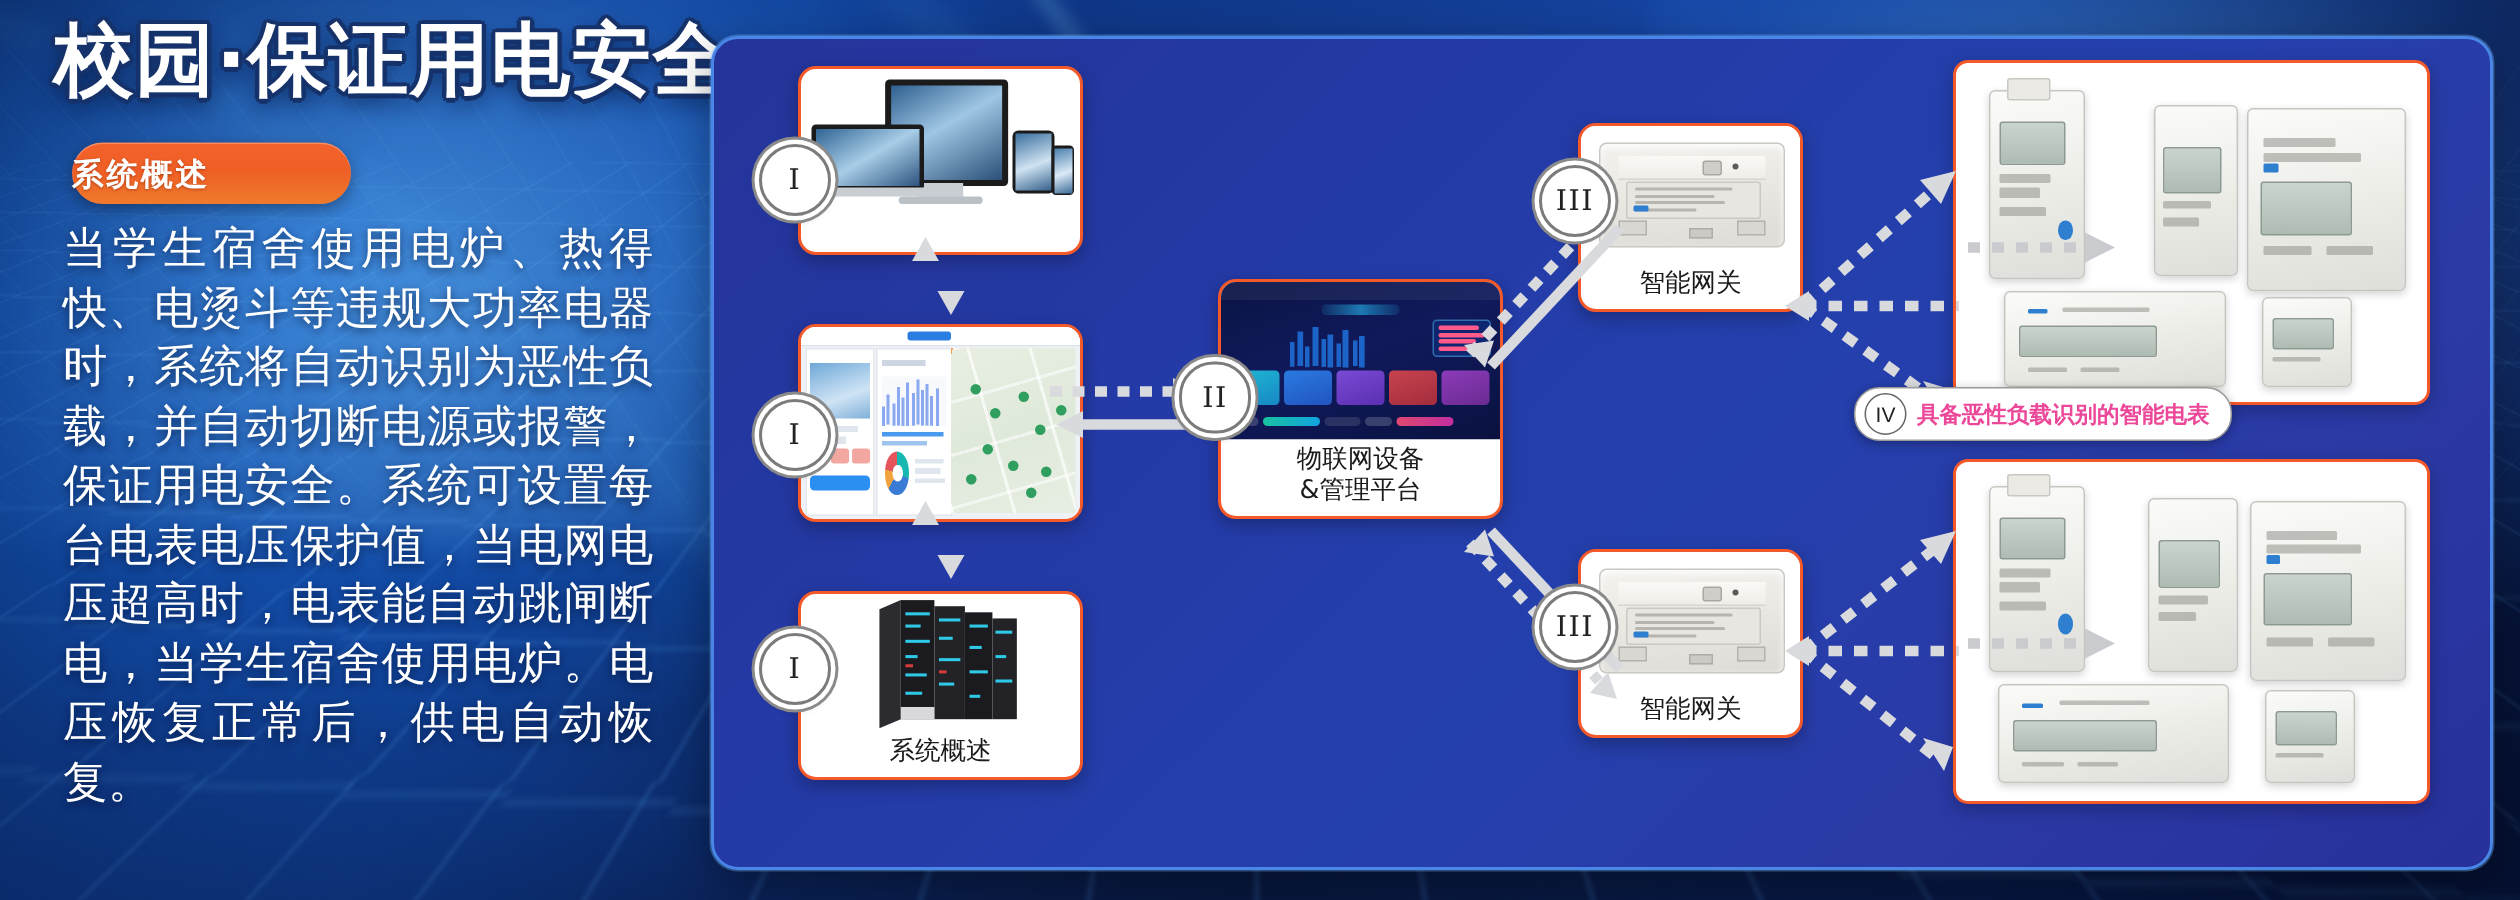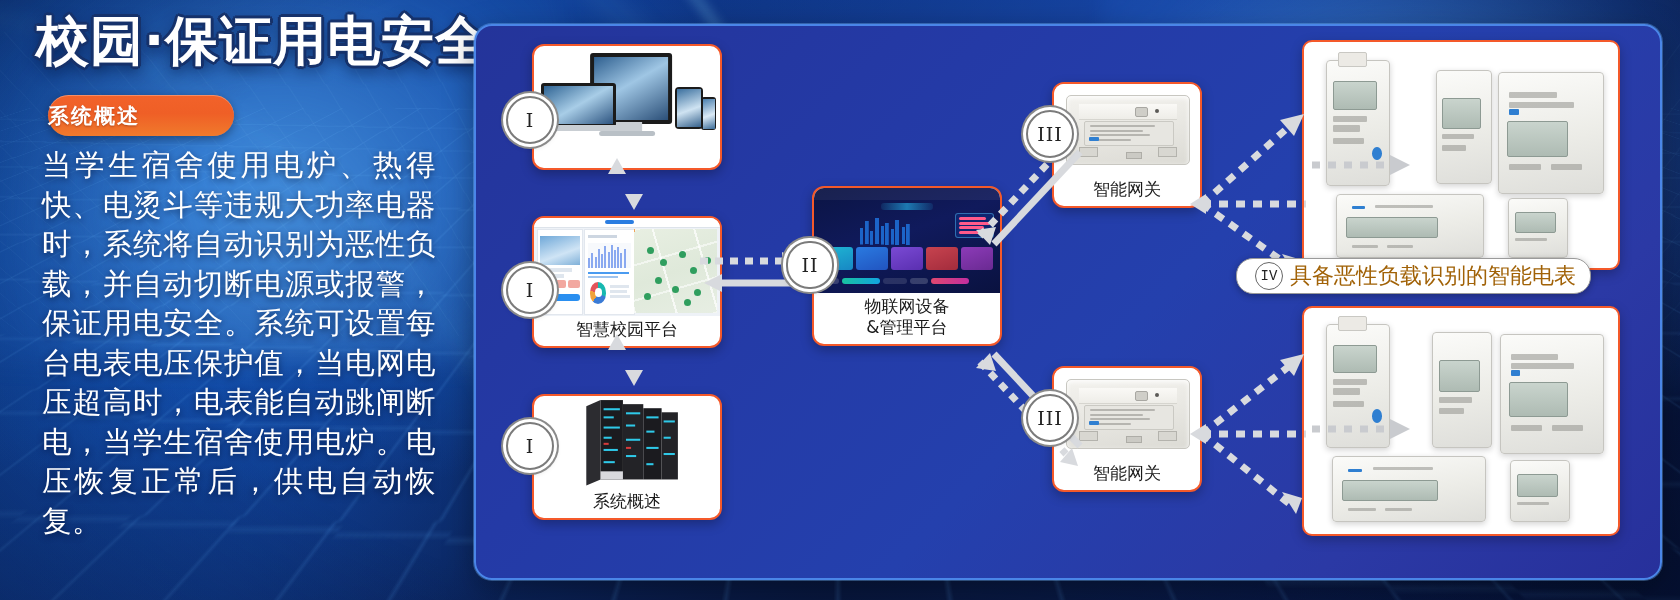--- a/index.html
+++ b/index.html
@@ -134,23 +134,23 @@
   
   .arrow-solid,.arrow-dash{position:absolute;z-index:3;}
   .pill-label{
     position:absolute;z-index:7;height:34px;border-radius:17px;background:#fff;
     border:1.5px solid #9a9a9a;display:flex;align-items:center;gap:7px;
     padding:0 14px 0 6px;box-shadow:0 2px 7px rgba(0,0,0,.3);
   }
   .pill-label .rb{
     width:26px;height:26px;border-radius:50%;border:1.5px solid #666;background:#fff;
     display:flex;align-items:center;justify-content:center;
-    font-size:14px;font-family:Liberation Mono, monospace;color:#222;margin-left:12px;
-  }
-  .pill-label .tx{font-size:22px;color:#a16207;font-family:"DejaVu Sans","Liberation Sans",sans-serif;white-space:nowrap;}
+    font-size:14px;font-family:Liberation Sans, sans-serif;color:#222;
+  }
+  .pill-label .tx{font-size:15px;color:#ec4899;font-family:"DejaVu Sans","Liberation Sans",sans-serif;white-space:nowrap;font-weight:bold;}
 
   
   .mock{position:absolute;inset:0;}
   
   .dev-monitor{position:absolute;left:52%;top:6%;width:44%;height:58%;background:#1b1b1b;border-radius:3px;transform:translateX(-50%);}
   .dev-monitor i{position:absolute;inset:4px;background:linear-gradient(150deg,#2e5f8f,#9fc6e4 45%,#2b4f78);display:block;}
   .dev-stand{position:absolute;left:50%;top:62%;width:16%;height:9%;background:#c9ced3;transform:translateX(-50%);}
   .dev-base{position:absolute;left:50%;top:70%;width:30%;height:4%;background:#b9c0c6;border-radius:3px;transform:translateX(-50%);}
   .dev-lap{position:absolute;left:4%;top:30%;width:40%;height:36%;background:#1b1b1b;border-radius:3px;}
   .dev-lap i{position:absolute;inset:3px;background:linear-gradient(150deg,#2f6494,#a8cde7 50%,#2d5480);display:block;}
@@ -408,21 +408,20 @@
           <div class="dash-pin" style="left:68%;top:46%;"></div>
           <div class="dash-pin" style="left:26%;top:58%;"></div>
           <div class="dash-pin" style="left:46%;top:68%;"></div>
           <div class="dash-pin" style="left:72%;top:72%;"></div>
           <div class="dash-pin" style="left:84%;top:34%;"></div>
           <div class="dash-pin" style="left:12%;top:76%;"></div>
           <div class="dash-pin" style="left:60%;top:84%;"></div>
         </div>
       </div>
     </div>
-    <div class="cap">智慧校园平台</div>
   </div>
   <div class="rbadge" style="left:30px;top:240px;">I</div>
 
   <div class="card" style="left:56px;top:368px;width:186px;height:122px;">
     <div class="thumb">
       <div class="mock">
         <svg viewBox="0 0 120 90" width="100%" height="100%" preserveAspectRatio="xMidYMid meet">
           <g>
             <polygon points="20,10 34,4 34,82 20,88" fill="#2c2c30"></polygon>
             <rect x="34" y="4" width="22" height="78" fill="#1b1b1f"></rect>

